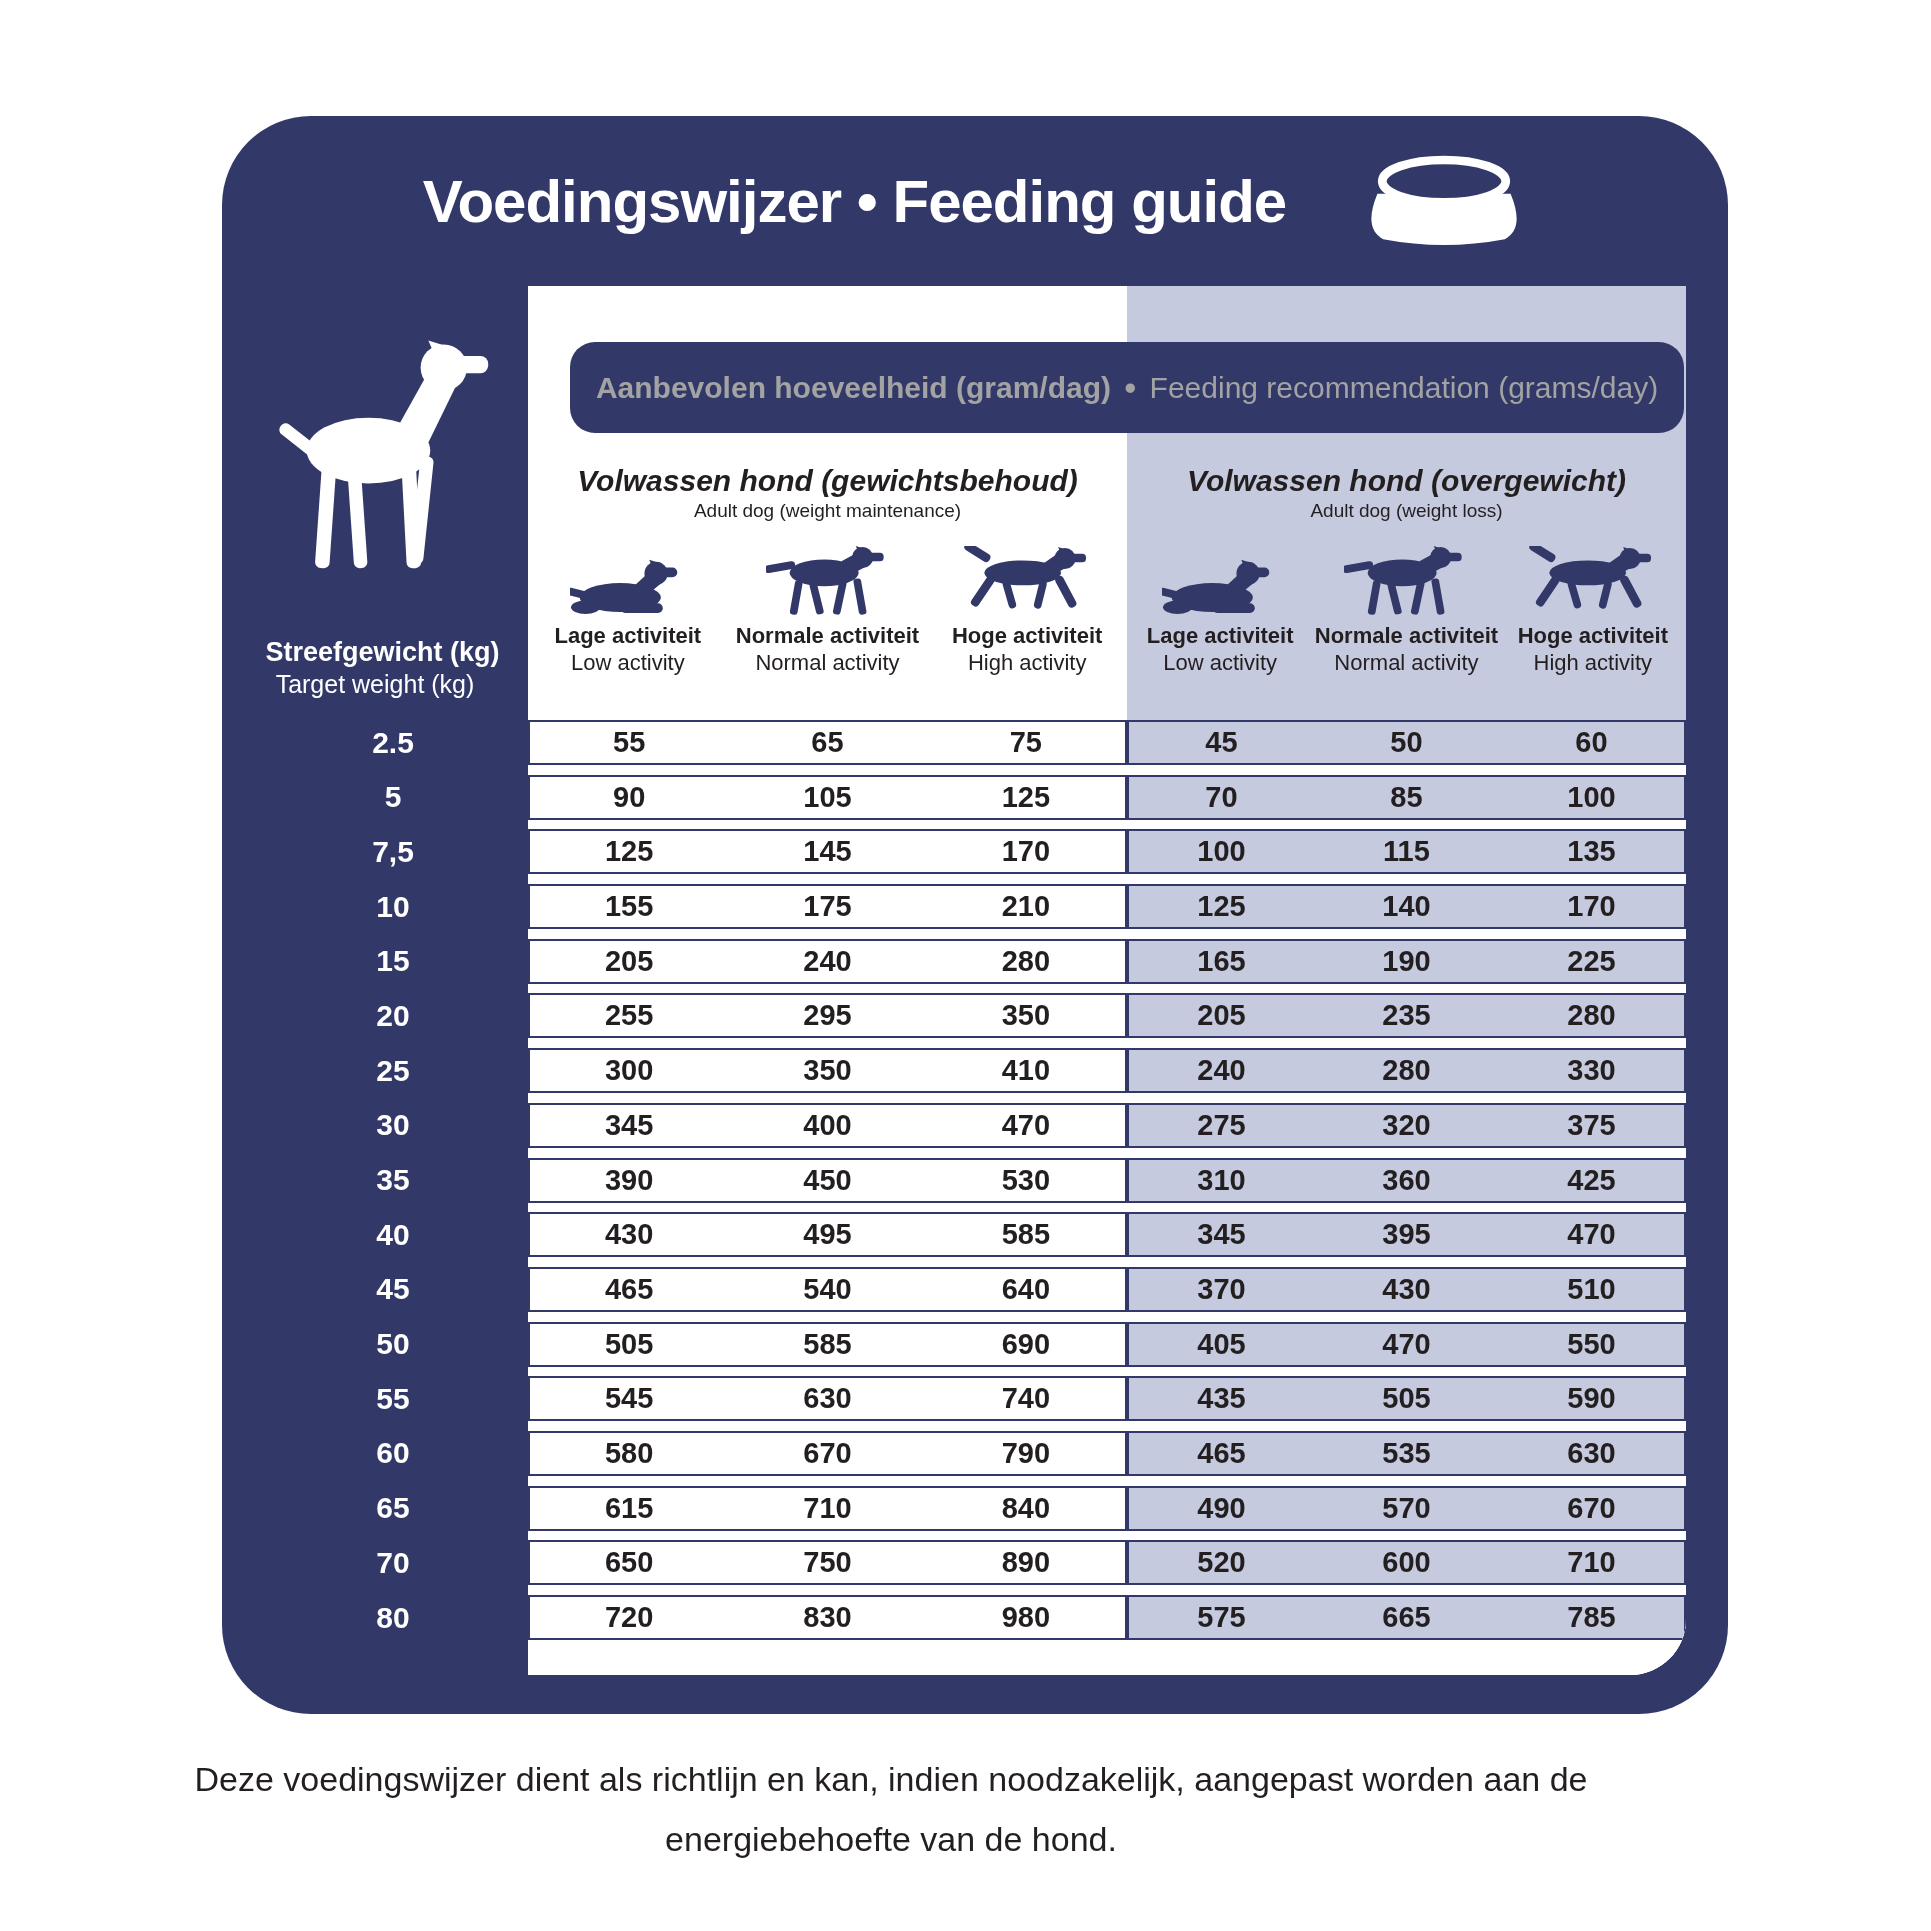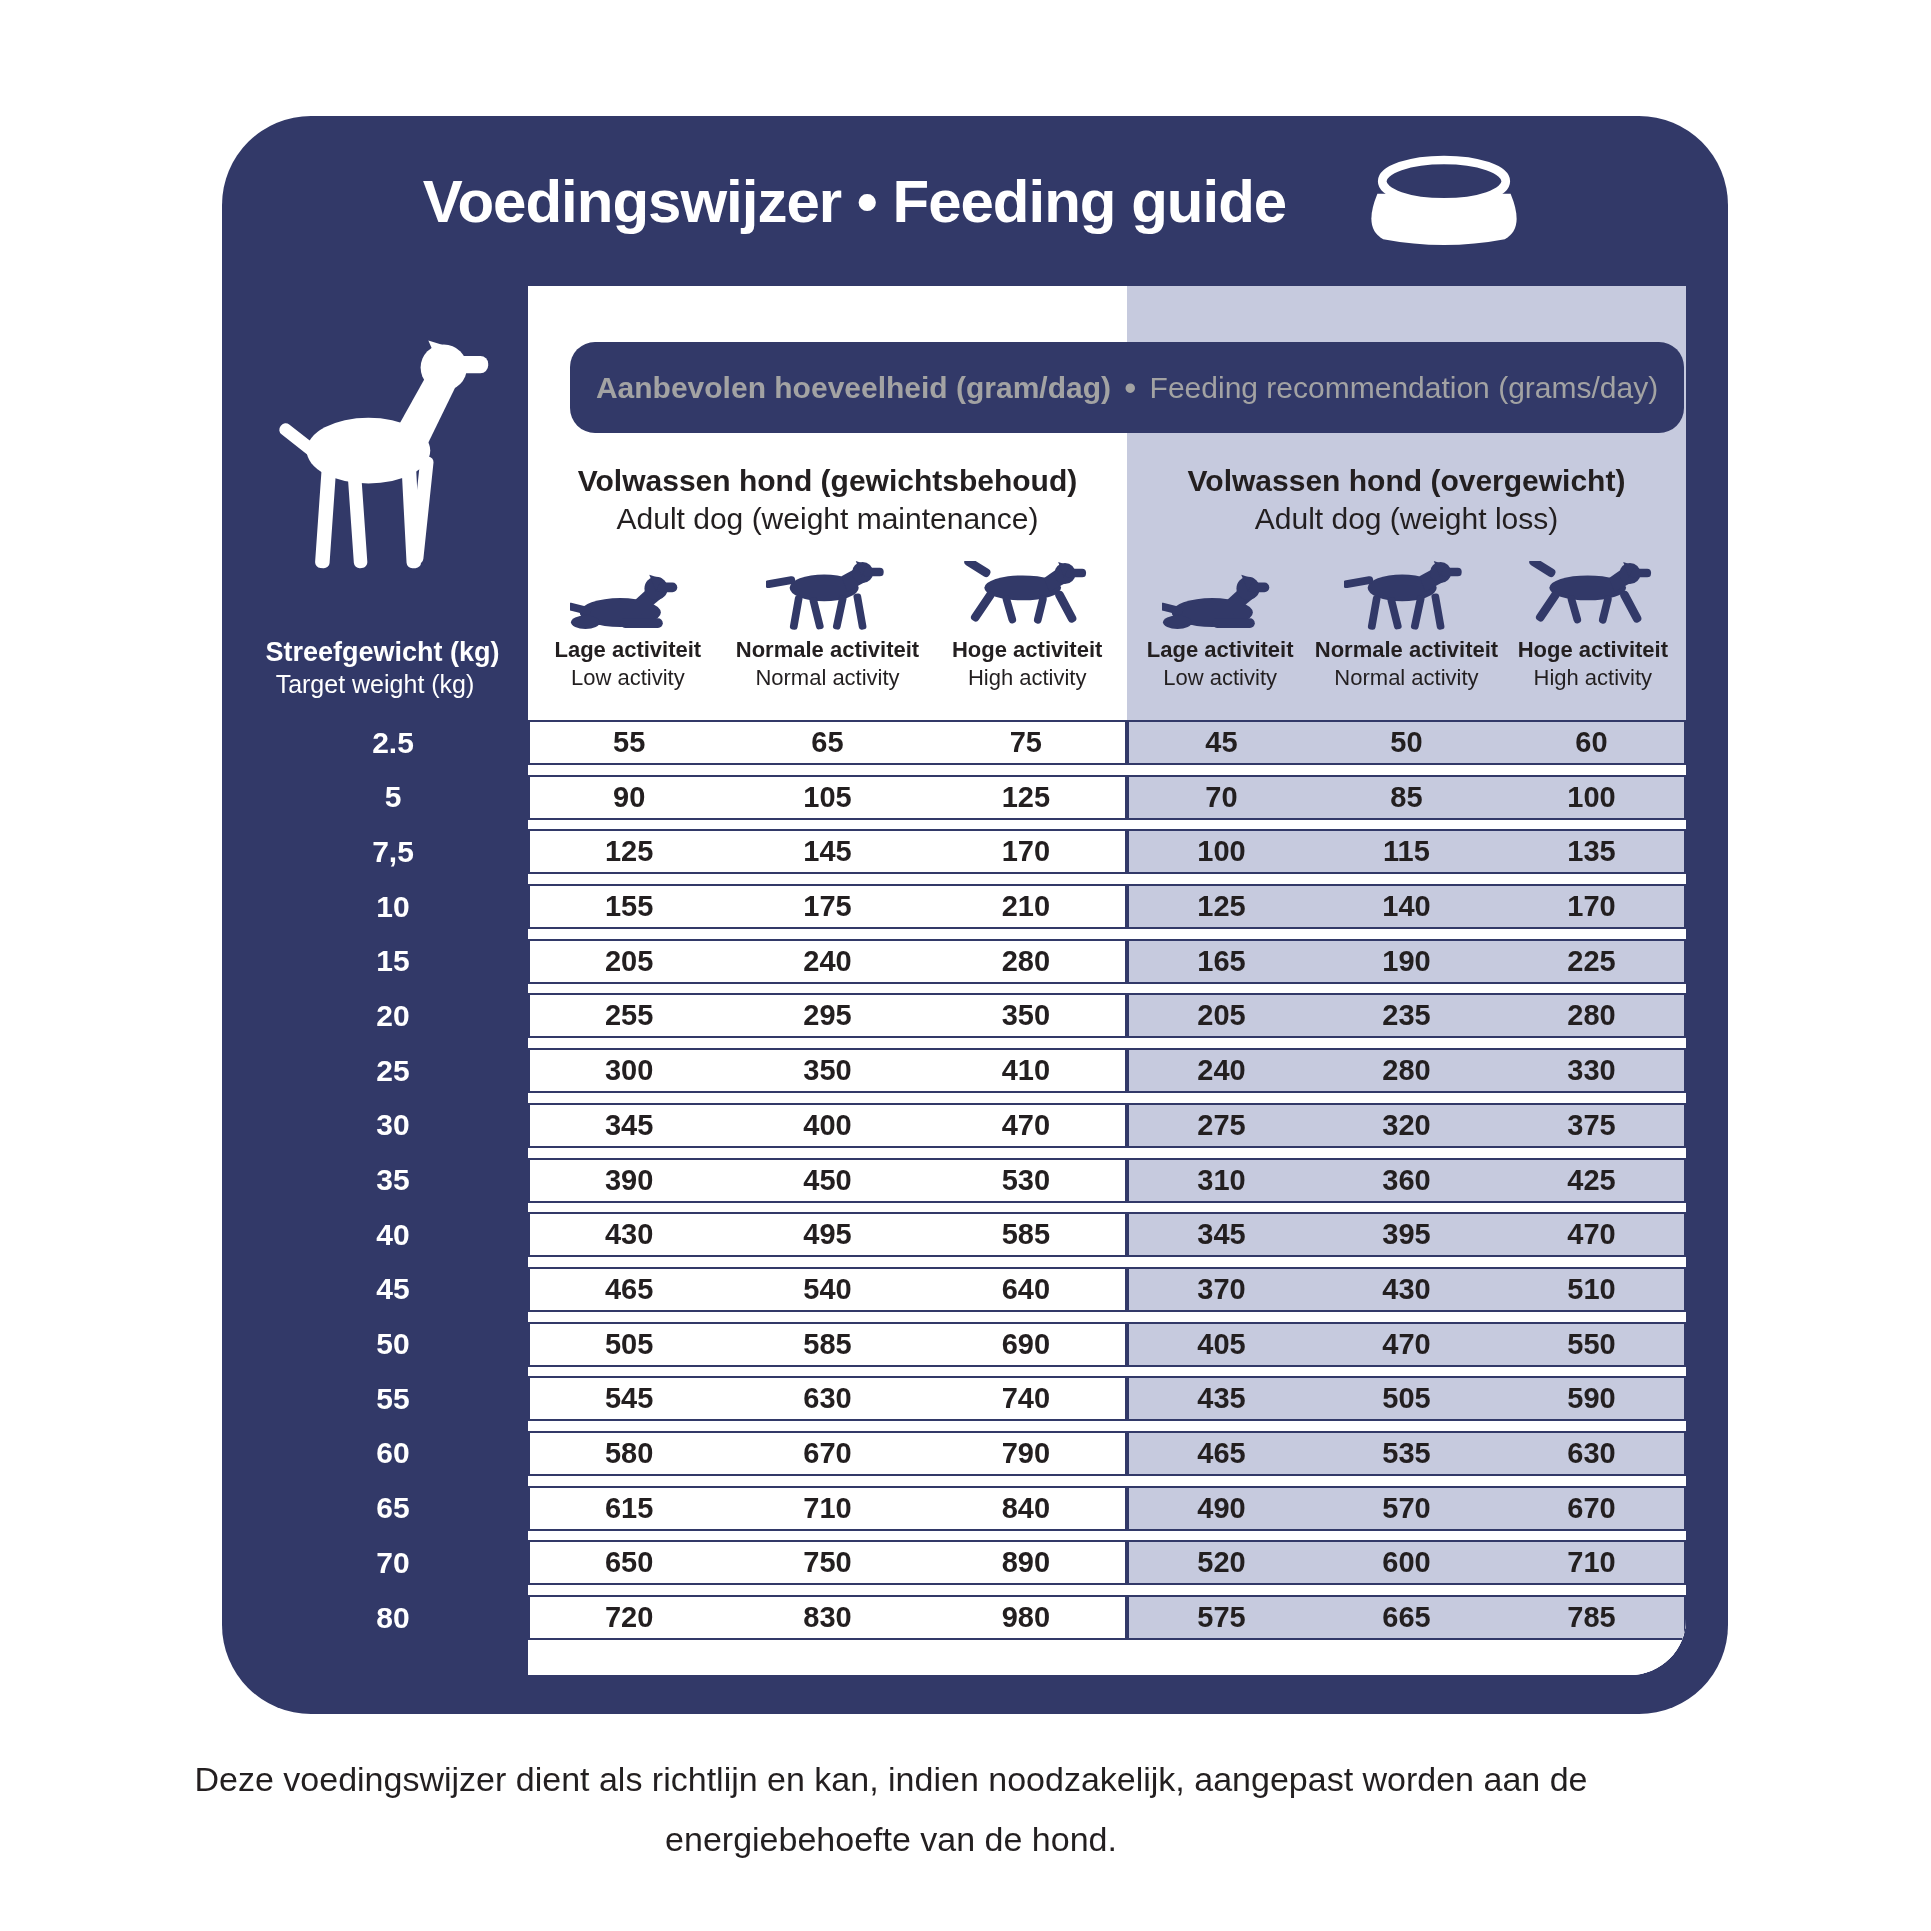--- a/index.html
+++ b/index.html
@@ -43,22 +43,22 @@
     display:flex; align-items:center; justify-content:center; gap:13.5px;
     color:#a3a3a3; font-size:30px; white-space:nowrap;
   }
   .banner-nl { font-weight:bold; }
   .banner-sep { font-weight:bold; font-size:33px; }
   .section { display:flex; flex-direction:column; }
   .section.maint { width:599px; background:#ffffff; }
   .section.loss  { flex:1; background:#ffffff; }
   .sec-head { height:434px; box-sizing:border-box; padding-top:178px; text-align:center; position:relative; }
   .section.loss .sec-head { background:#C6CADE; }
-  .sec-title-nl { font-size:30px; font-weight:bold; line-height:1.15; }
-  .sec-title-en { font-size:30px; line-height:1.3; }
+  .sec-title-nl { font-size:30px; font-weight:bold; line-height:1.15;font-style:italic; }
+  .sec-title-en { font-size:19px; line-height:1.3; }
   .col-heads { display:flex; margin-top:23px; }
   .col-head { flex:1; display:flex; flex-direction:column; align-items:center; }
   .icon-box { height:71px; display:flex; align-items:flex-end; justify-content:center; }
   .icon-box svg { display:block; }
   .col-nl { font-size:22px; font-weight:bold; margin-top:5.8px; line-height:1.2; white-space:nowrap; }
   .col-en { font-size:22px; line-height:1.25; white-space:nowrap; }
   .rows { flex:1; background:#ffffff; }
   .row {
     box-sizing:border-box; height:45px; margin-bottom:9.7px;
     border:2.9px solid #323968; display:flex; background:#ffffff;

